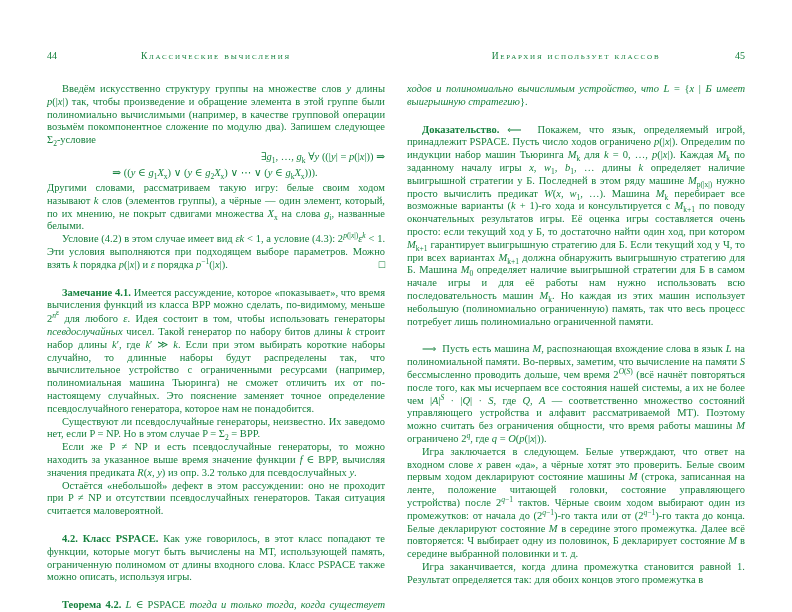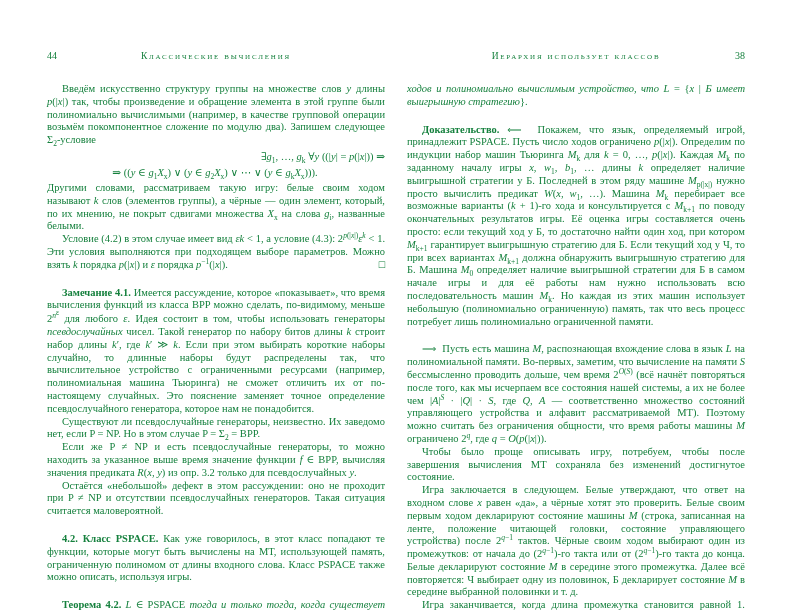--- a/index.html
+++ b/index.html
@@ -76,25 +76,24 @@
       <p class="indent">Остаётся «небольшой» дефект в этом рассуждении: оно не проходит при P ≠ NP и отсутствии псевдослучайных генераторов. Такая ситуация считается маловероятной.</p>
       <p class="indent sp"><b>4.2. Класс PSPACE.</b> Как уже говорилось, в этот класс попадают те функции, которые могут быть вычислены на МТ, использующей память, ограниченную полиномом от длины входного слова. Класс PSPACE также можно описать, используя игры.</p>
       <p class="indent sp"><b>Теорема 4.2.</b> <i>L</i> ∈ PSPACE <i>тогда и только тогда, когда существует такая игра с полиномиальным от длины входного слова числом</i></p>
     </div>
   </div>
 
   <div class="page page-right">
     <div class="running-header">
       <span class="head-spacer"></span>
       <span class="head-title">Иерархия использует классов</span>
-      <span class="page-num right-side">38</span>
+      <span class="page-num right-side">45</span>
     </div>
     <div class="body-text">
       <p><i>ходов и полиномиально вычислимым устройство, что L</i> = {<i>x</i> | <i>Б имеет выигрышную стратегию</i>}.</p>
       <p class="indent sp"><b>Доказательство.</b> <span class="arrow">⟸</span>&nbsp; Покажем, что язык, определяемый игрой, принадлежит PSPACE. Пусть число ходов ограничено <i>p</i>(|<i>x</i>|). Определим по индукции набор машин Тьюринга <i>M</i><sub>k</sub> для <i>k</i> = 0, …, <i>p</i>(|<i>x</i>|). Каждая <i>M</i><sub>k</sub> по заданному началу игры <i>x</i>, <i>w</i><sub>1</sub>, <i>b</i><sub>1</sub>, … длины <i>k</i> определяет наличие выигрышной стратегии у Б. Последней в этом ряду машине <i>M</i><sub>p(|x|)</sub> нужно просто вычислить предикат <i>W</i>(<i>x</i>, <i>w</i><sub>1</sub>, …). Машина <i>M</i><sub>k</sub> перебирает все возможные варианты (<i>k</i> + 1)-го хода и консультируется с <i>M</i><sub>k+1</sub> по поводу окончательных результатов игры. Её оценка игры составляется очень просто: если текущий ход у Б, то достаточно найти один ход, при котором <i>M</i><sub>k+1</sub> гарантирует выигрышную стратегию для Б. Если текущий ход у Ч, то при всех вариантах <i>M</i><sub>k+1</sub> должна обнаружить выигрышную стратегию для Б. Машина <i>M</i><sub>0</sub> определяет наличие выигрышной стратегии для Б в самом начале игры и для её работы нам нужно использовать всю последовательность машин <i>M</i><sub>k</sub>. Но каждая из этих машин использует небольшую (полиномиально ограниченную) память, так что весь процесс потребует лишь полиномиально ограниченной памяти.</p>
       <p class="indent sp"><span class="arrow">⟹</span>&nbsp; Пусть есть машина <i>M</i>, распознающая вхождение слова в язык <i>L</i> на полиномиальной памяти. Во-первых, заметим, что вычисление на памяти <i>S</i> бессмысленно проводить дольше, чем время 2<sup><i>O</i>(<i>S</i>)</sup> (всё начнёт повторяться после того, как мы исчерпаем все состояния нашей системы, а их не более чем |<i>A</i>|<sup><i>S</i></sup> · |<i>Q</i>| · <i>S</i>, где <i>Q</i>, <i>A</i> — соответственно множество состояний управляющего устройства и алфавит рассматриваемой МТ). Поэтому можно считать без ограничения общности, что время работы машины <i>M</i> ограничено 2<sup><i>q</i></sup>, где <i>q</i> = <i>O</i>(<i>p</i>(|<i>x</i>|)).</p>
-      <p class="indent">Чтобы было проще описывать игру, потребуем, чтобы после завершения вычисления МТ сохраняла без изменений достигнутое состояние.</p>
       <p class="indent">Игра заключается в следующем. Белые утверждают, что ответ на входном слове <i>x</i> равен «да», а чёрные хотят это проверить. Белые своим первым ходом декларируют состояние машины <i>M</i> (строка, записанная на ленте, положение читающей головки, состояние управляющего устройства) после 2<sup><i>q</i>−1</sup> тактов. Чёрные своим ходом выбирают один из промежутков: от начала до (2<sup><i>q</i>−1</sup>)-го такта или от (2<sup><i>q</i>−1</sup>)-го такта до конца. Белые декларируют состояние <i>M</i> в середине этого промежутка. Далее всё повторяется: Ч выбирает одну из половинок, Б декларирует состояние <i>M</i> в середине выбранной половинки и т. д.</p>
       <p class="indent">Игра заканчивается, когда длина промежутка становится равной 1. Результат определяется так: для обоих концов этого промежутка в</p>
     </div>
   </div>
 
 </div>
 
 </body></html>

